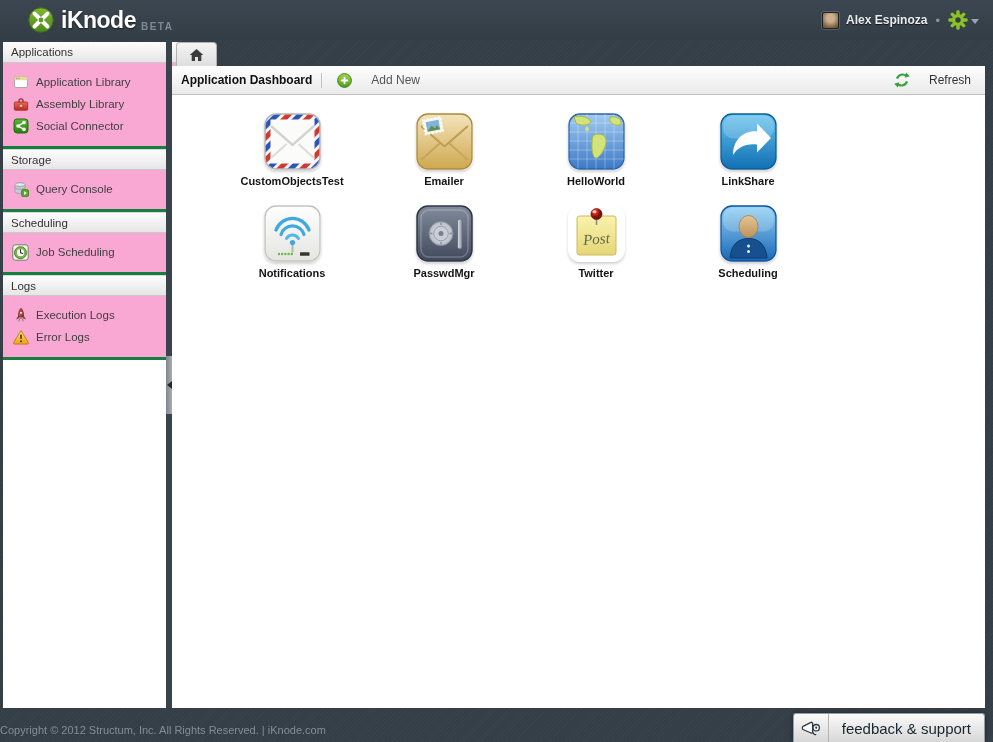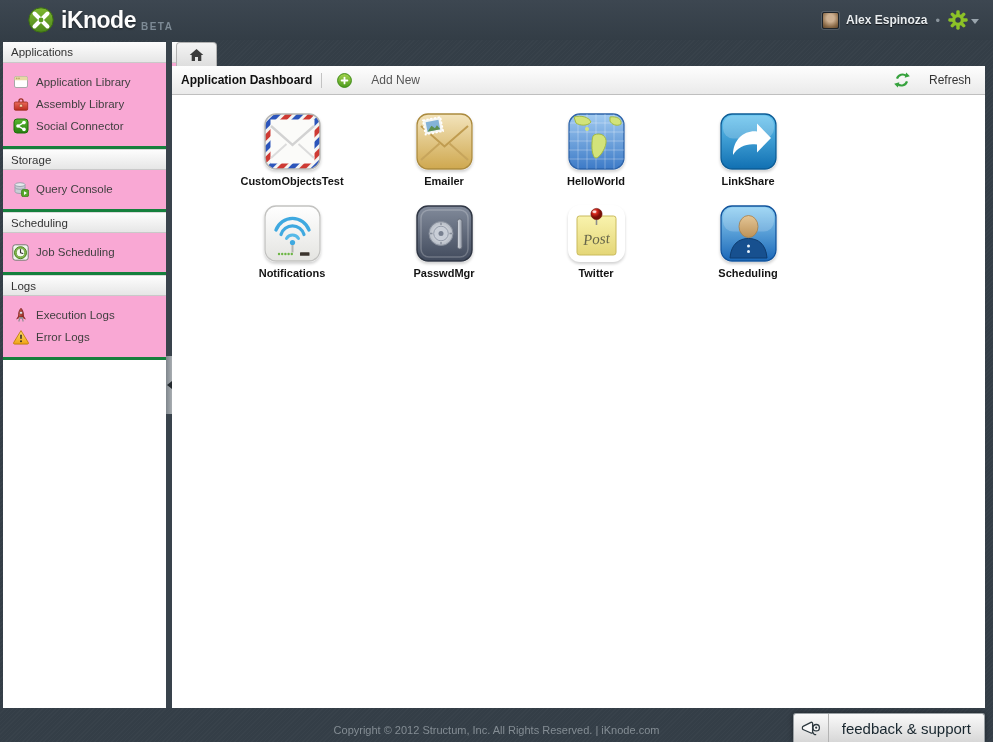--- a/index.html
+++ b/index.html
@@ -60,21 +60,21 @@
             padding:3px 5px; border-radius:3px; }
   .tb-right { margin-left:auto; color:#333; }
   .content { height:613px; background:#ffffff; overflow:hidden; }
   .app-grid { display:grid; grid-template-columns:repeat(4,152px); padding:18px 0 0 44px; }
   .app-tile { height:92px; display:flex; flex-direction:column; align-items:center; cursor:pointer; }
   .app-icon { width:57px; height:57px; border-radius:12px; box-shadow:0 2px 3px rgba(0,0,0,.18); display:flex; }
   .app-label { margin-top:5px; font-size:11px; font-weight:bold; color:#141414; white-space:nowrap; }
 
   
   .footer { position:absolute; left:0; bottom:0; width:993px; height:24px; display:flex;
-            align-items:center; justify-content:center; }
+            align-items:center; }
   .copyright { font-size:11px; color:#848d94; }
   .feedback-btn { position:absolute; right:8px; bottom:0; height:29px; display:flex; align-items:stretch;
                   background:linear-gradient(#fafafa,#d7d7d7); border:1px solid #999fa3; border-bottom:none;
                   border-radius:3px 3px 0 0; box-shadow:0 0 5px rgba(0,0,0,.45); cursor:pointer;justify-content:flex-end; }
   .fb-icon { width:35px; display:flex; align-items:center; justify-content:center; border-right:1px solid #b3b3b3; }
   .fb-label { display:flex; align-items:center; padding:0 13px; font-size:15px; color:#18262e; }
 </style>
 </head>
 <body>
 

